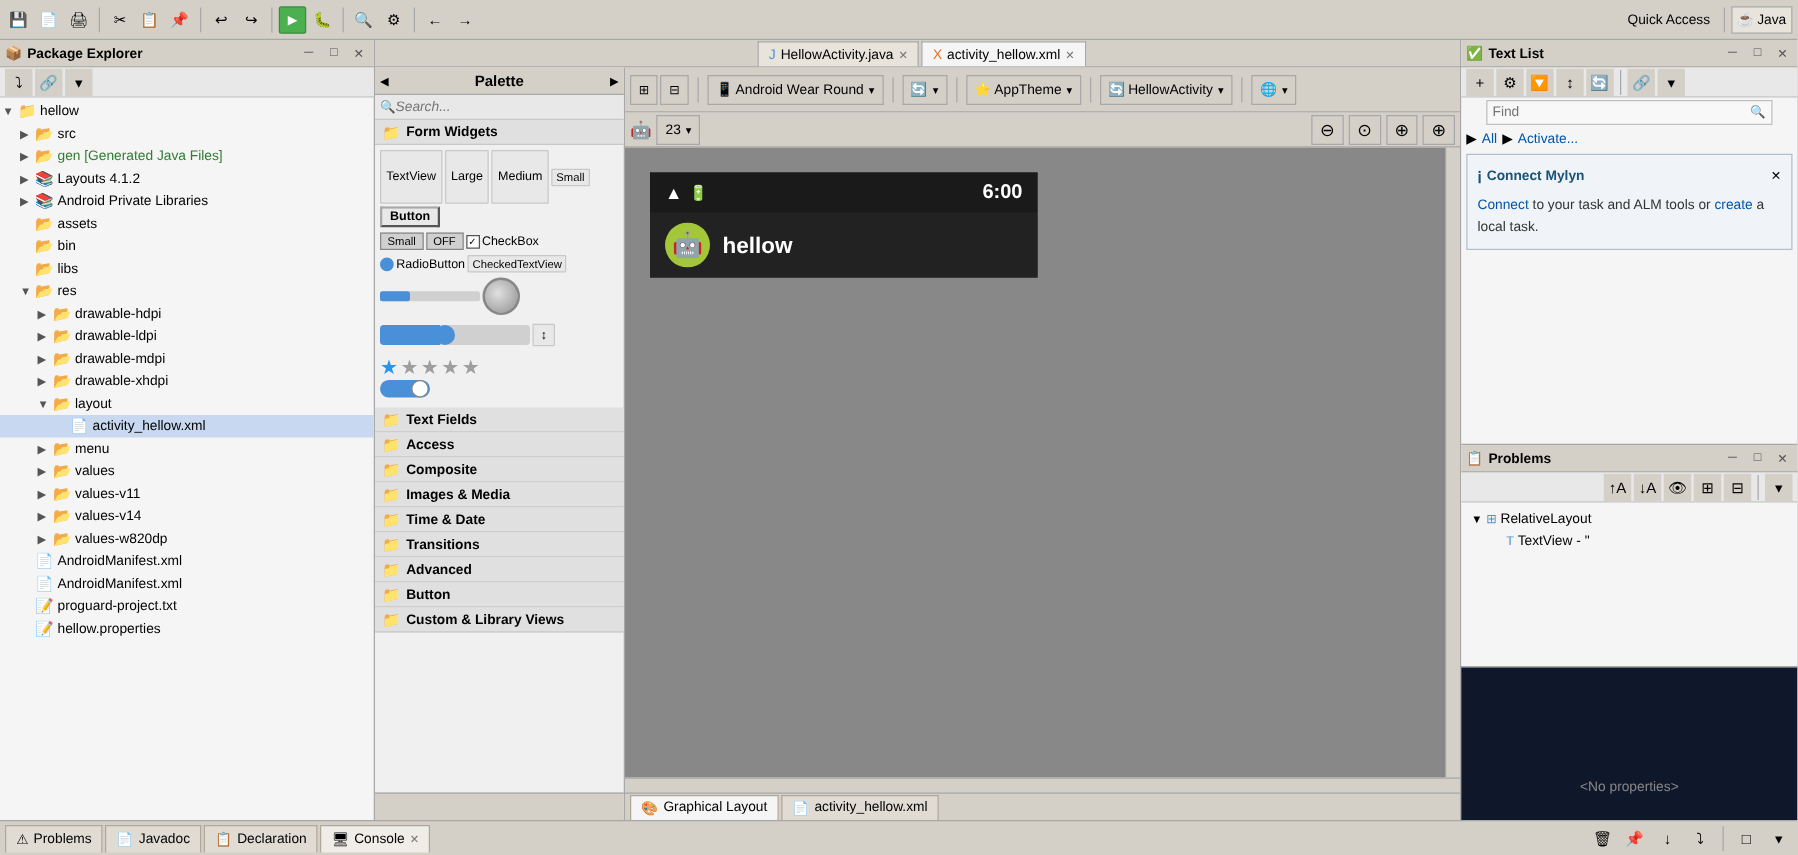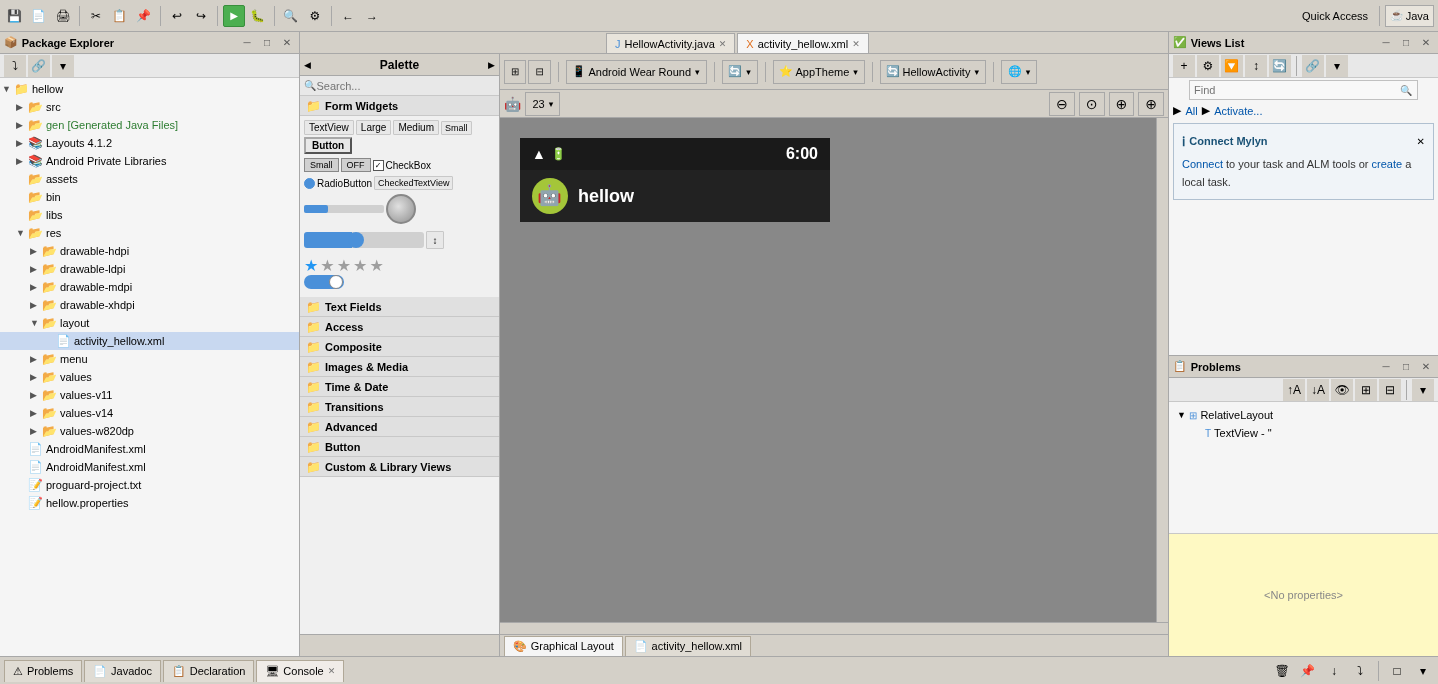--- a/index.html
+++ b/index.html
@@ -198,21 +198,21 @@
     .palette-widget-row {
       display: flex;
       align-items: center;
       flex-wrap: wrap;
       gap: 2px;
       margin-bottom: 4px;
     }
     .palette-widget {
       background: #e8e8e8;
       border: 1px solid #c8c8c8;
-      padding: 1px 4px;
+      padding: 15px 4px;
       font-size: 10px;
       cursor: pointer;
       border-radius: 1px;
     }
     .palette-widget.small { font-size: 9px; padding: 1px 3px; }
 
     
     #design-canvas {
       flex: 1;
       display: flex;
@@ -519,21 +519,21 @@
       background: #d0d0d0;
     }
     .toggle-btn.off { background: #d0d0d0; }
 
     .knob { width: 30px; height: 30px; border-radius: 50%; background: radial-gradient(circle at 40% 40%, #e0e0e0, #909090); border: 2px solid #888; }
 
     .info-icon { color: #1a5276; font-size: 13px; }
 
     
     .palette-search-input {
-      border: none; background: transparent; font-size: 11px; flex: 1; outline: none;
+      border: none; background: transparent; font-size: 11px; flex: 1; outline: none; font-style: italic;
     }
     .search-icon-small { color: #888; font-size: 10px; }
   </style>
 </head>
 <body>
 
 <div id="top-toolbar">
 
   <button class="toolbar-btn">💾</button>
   <button class="toolbar-btn">📄</button>
@@ -931,21 +931,21 @@
         </div>
       </div>
     </div>
   </div>
 
   <div id="right-panels">
 
     <div id="task-panel">
       <div class="panel-header">
         <span>✅</span>
-        <span class="panel-title">Views List</span>
+        <span class="panel-title">Text List</span>
         <div class="panel-icon-btn">─</div>
         <div class="panel-icon-btn">□</div>
         <div class="panel-icon-btn">✕</div>
       </div>
       <div class="task-toolbar">
         <button class="toolbar-btn">+</button>
         <button class="toolbar-btn">⚙</button>
         <button class="toolbar-btn">🔽</button>
         <button class="toolbar-btn">↕</button>
         <button class="toolbar-btn">🔄</button>
@@ -1003,21 +1003,21 @@
           <span style="font-size:9px;width:12px;">▼</span>
           <span style="color:#4a90d9;font-size:10px;margin-right:3px;">⊞</span>
           <span>RelativeLayout</span>
         </div>
         <div class="outline-item" style="padding-left:20px;">
           <span style="font-size:9px;width:12px;"> </span>
           <span style="color:#4a90d9;font-size:10px;margin-right:3px;">T</span>
           <span>TextView - "</span>
         </div>
       </div>
-      <div style="border-top:1px solid #c8c8c8;background:#fef9c3;flex:1;display:flex;align-items:center;justify-content:center;">
+      <div style="border-top:1px solid #c8c8c8;background:#0f172a;flex:1;display:flex;align-items:flex-end;justify-content:center;">
         <span class="no-properties">&lt;No properties&gt;</span>
       </div>
     </div>
   </div>
 
 </div>
 
 <div id="bottom-bar">
   <div id="bottom-tabs">
     <div class="bottom-tab">

